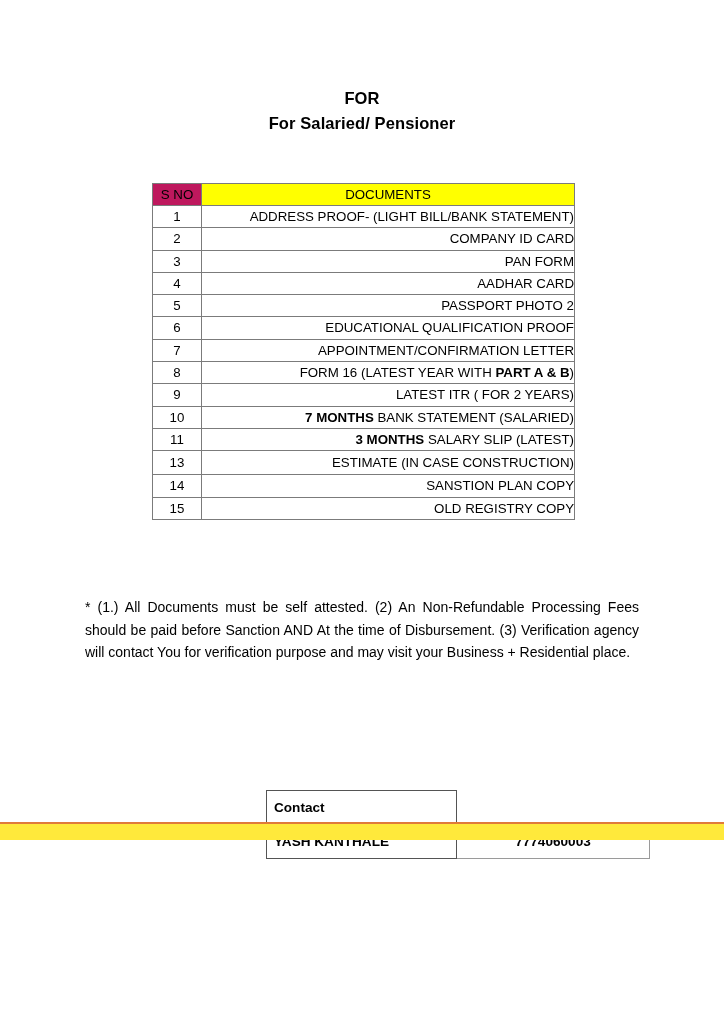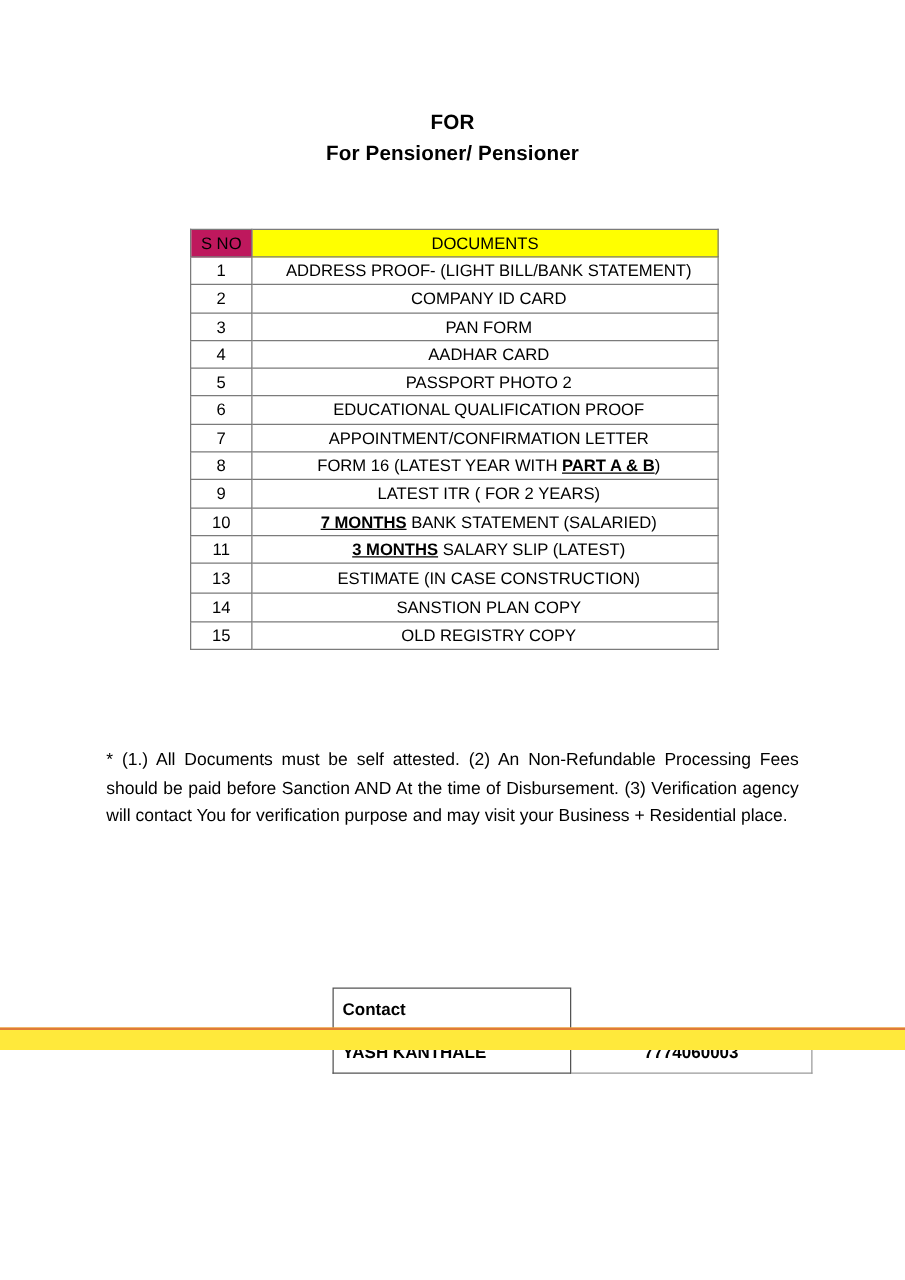--- a/index.html
+++ b/index.html
@@ -53,21 +53,21 @@
     font-weight: normal;
     padding: 0;
     vertical-align: middle;
   }
   .docs-table .col-sno {
     width: 48px;
     text-align: center;
   }
   .docs-table .col-doc {
     width: 372px;
-    text-align: center;
+    text-align: right;
     padding-left: 6px;
   }
   .docs-table thead th {
     background: #ffff00;
     height: 21px;
     line-height: 21px;
     font-weight: normal;
   }
   .docs-table thead th.col-doc {
     text-align: center;
@@ -76,21 +76,20 @@
   .docs-table tbody td {
     height: 21.3px;
     line-height: 21.3px;
   }
   .docs-table tbody tr.tall td {
     height: 23px;
     line-height: 23px;
   }
   .docs-table b {
     font-weight: bold;
-    text-decoration: underline;
   }
 
   
   .note {
     position: absolute;
     left: 85px;
     top: 596px;
     width: 554px;
     font-size: 14px;
     line-height: 22.5px;
@@ -153,21 +152,21 @@
     border-top: 2px solid #e07b39;
   }
 </style>
 </head>
 <body>
 
 <div class="page">
 
   <div class="title-block">
     <div class="title-line">FOR</div>
-    <div class="title-line">For Pensioner/ Pensioner</div>
+    <div class="title-line">For Salaried/ Pensioner</div>
   </div>
 
   <table class="docs-table">
     <thead>
       <tr>
         <th class="col-sno" style="background: #be185d;">S NO</th>
         <th class="col-doc" style="background: rgb(255, 255, 0);">DOCUMENTS</th>
       </tr>
     </thead>
     <tbody id="docs-body">

